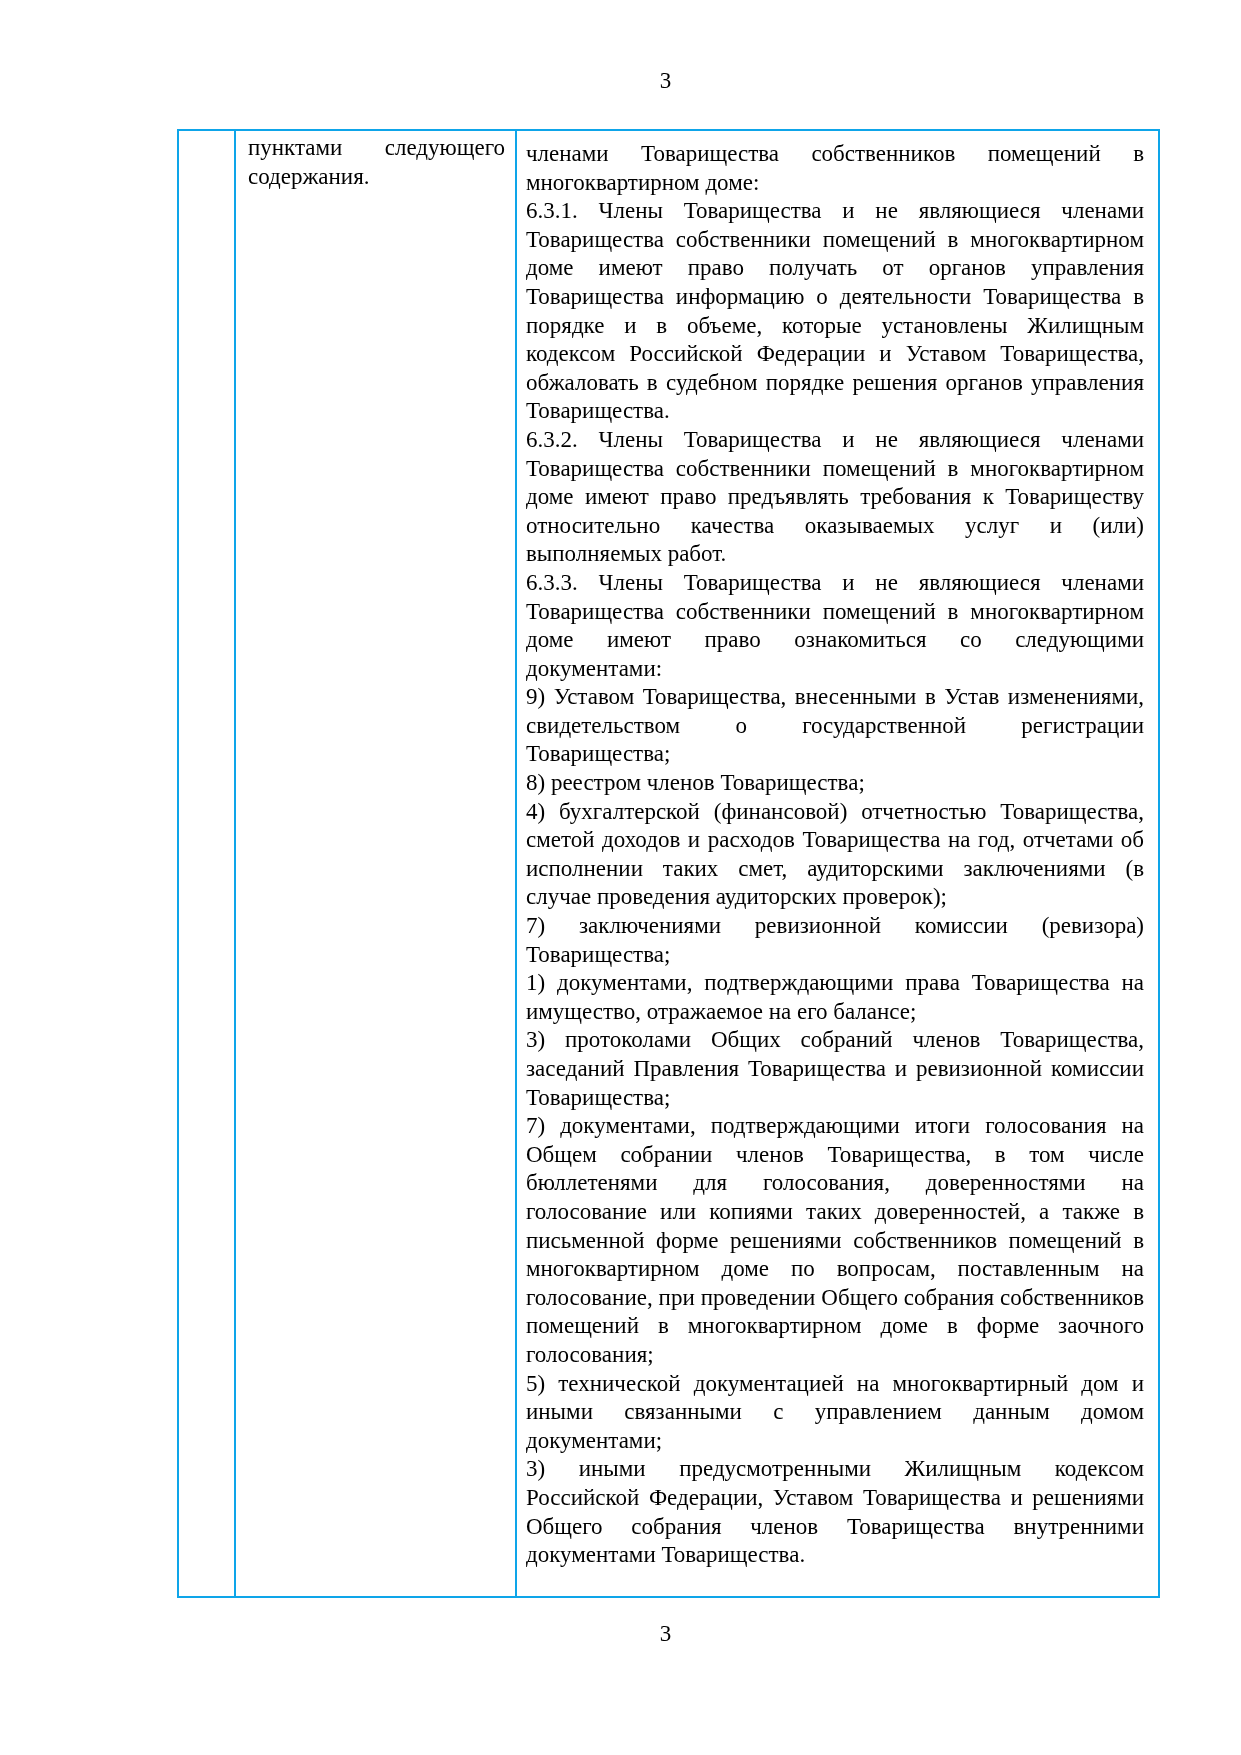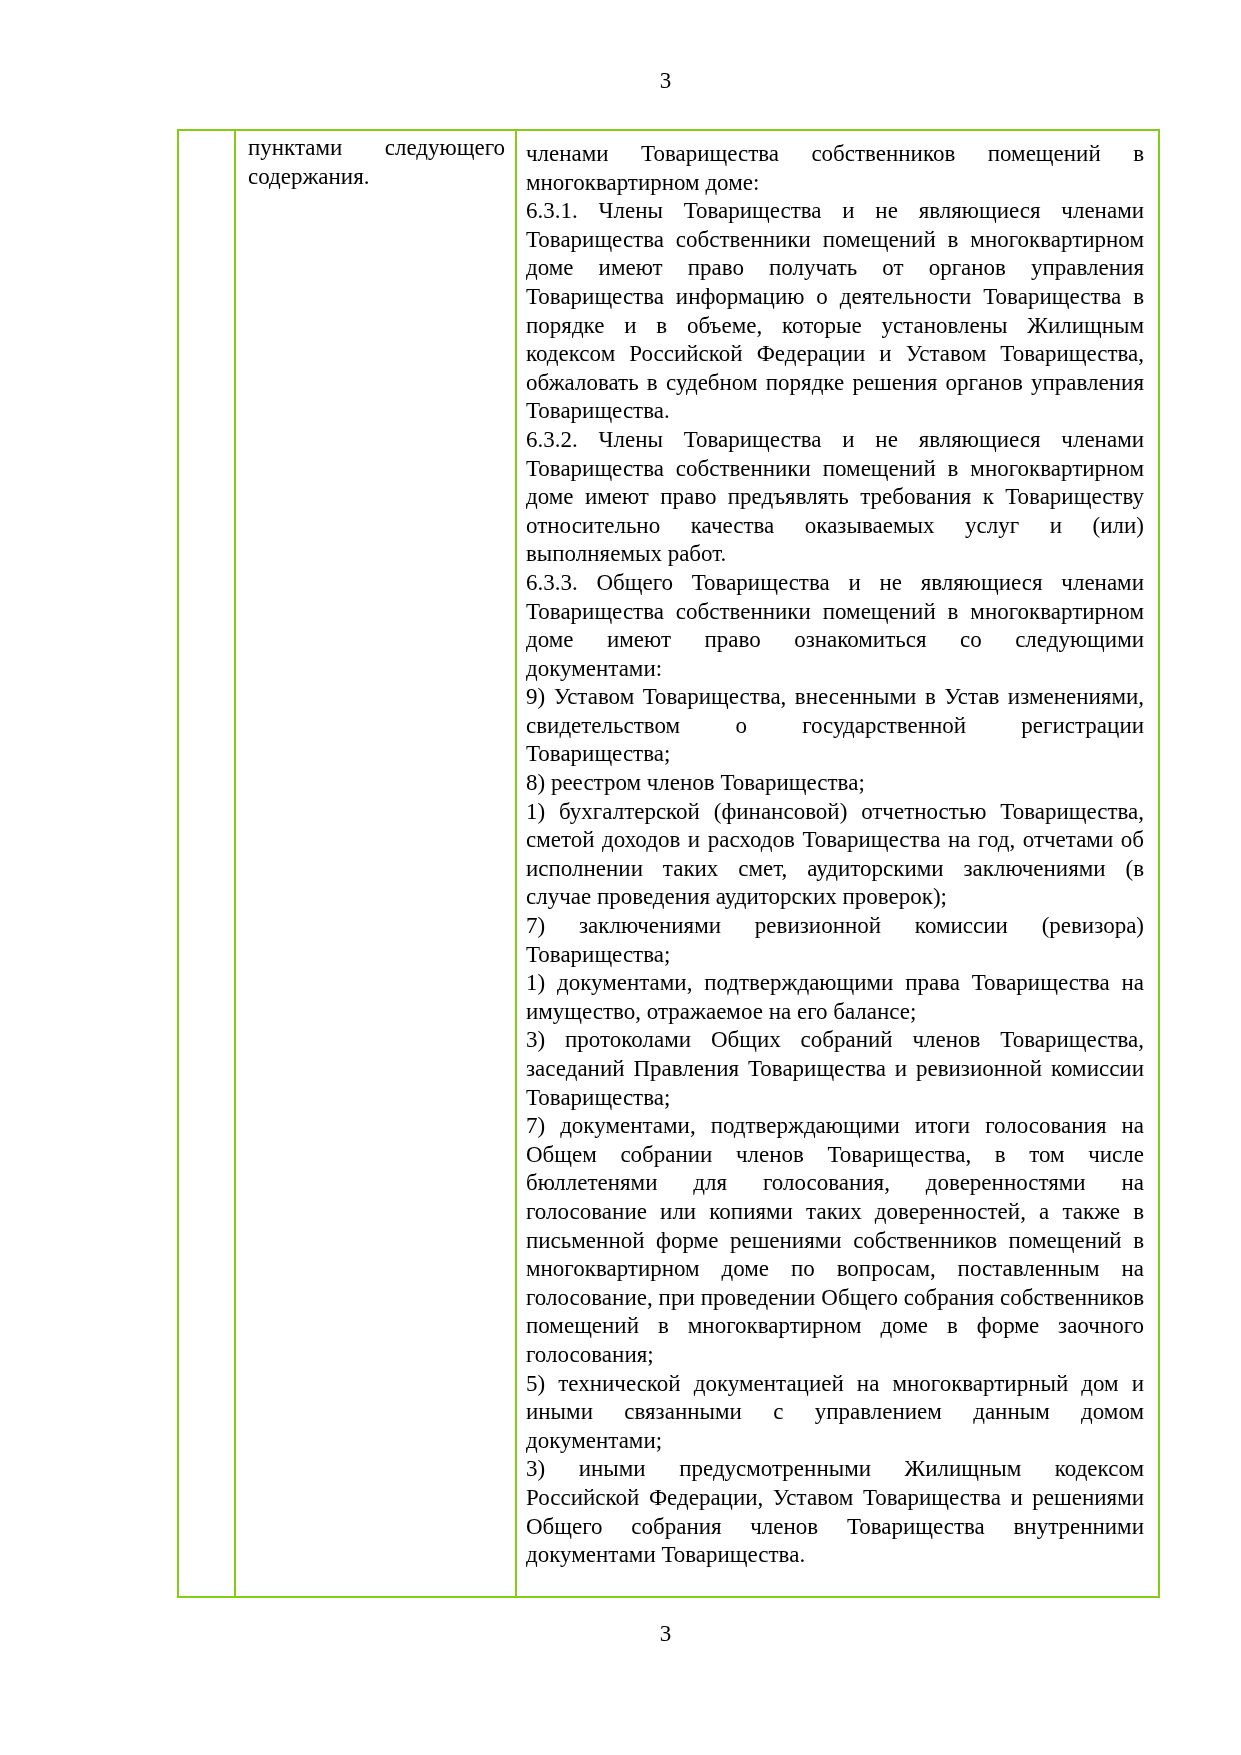--- a/index.html
+++ b/index.html
@@ -25,21 +25,21 @@
   table.doc-table {
     position: absolute;
     left: 177px;
     top: 129px;
     width: 977px;
     height: 1469px;
     border-collapse: collapse;
     table-layout: fixed;
   }
   table.doc-table td {
-    border: 2px solid #84cc16;
+    border: 2px solid #0ea5e9;
     vertical-align: top;
     padding: 0;
   }
   td.col-num    { width: 55px; }
   td.col-intro  { width: 279px; }
   td.col-content{ width: 641px; }
   .intro-pad {
     padding: 3px 10px 0 12px;
   }
   .content-pad {
@@ -70,27 +70,27 @@
       </td>
       <td class="col-content">
         <div class="content-pad">
 
             <p class="para">членами Товарищества собственников помещений в многоквартирном доме:</p>
 
             <p class="para">6.3.1. Члены Товарищества и не являющиеся членами Товарищества собственники помещений в многоквартирном доме имеют право получать от органов управления Товарищества информацию о деятельности Товарищества в порядке и в объеме, которые установлены Жилищным кодексом Российской Федерации и Уставом Товарищества, обжаловать в судебном порядке решения органов управления Товарищества.</p>
 
             <p class="para">6.3.2. Члены Товарищества и не являющиеся членами Товарищества собственники помещений в многоквартирном доме имеют право предъявлять требования к Товариществу относительно качества оказываемых услуг и (или) выполняемых работ.</p>
 
-            <p class="para">6.3.3. Общего Товарищества и не являющиеся членами Товарищества собственники помещений в многоквартирном доме имеют право ознакомиться со следующими документами:</p>
+            <p class="para">6.3.3. Члены Товарищества и не являющиеся членами Товарищества собственники помещений в многоквартирном доме имеют право ознакомиться со следующими документами:</p>
 
             <p class="para">9) Уставом Товарищества, внесенными в Устав изменениями, свидетельством о государственной регистрации Товарищества;</p>
 
             <p class="para">8) реестром членов Товарищества;</p>
 
-            <p class="para">1) бухгалтерской (финансовой) отчетностью Товарищества, сметой доходов и расходов Товарищества на год, отчетами об исполнении таких смет, аудиторскими заключениями (в случае проведения аудиторских проверок);</p>
+            <p class="para">4) бухгалтерской (финансовой) отчетностью Товарищества, сметой доходов и расходов Товарищества на год, отчетами об исполнении таких смет, аудиторскими заключениями (в случае проведения аудиторских проверок);</p>
 
             <p class="para">7) заключениями ревизионной комиссии (ревизора) Товарищества;</p>
 
             <p class="para">1) документами, подтверждающими права Товарищества на имущество, отражаемое на его балансе;</p>
 
             <p class="para">3) протоколами Общих собраний членов Товарищества, заседаний Правления Товарищества и ревизионной комиссии Товарищества;</p>
 
             <p class="para">7) документами, подтверждающими итоги голосования на Общем собрании членов Товарищества, в том числе бюллетенями для голосования, доверенностями на голосование или копиями таких доверенностей, а также в письменной форме решениями собственников помещений в многоквартирном доме по вопросам, поставленным на голосование, при проведении Общего собрания собственников помещений в многоквартирном доме в форме заочного голосования;</p>
 
             <p class="para">5) технической документацией на многоквартирный дом и иными связанными с управлением данным домом документами;</p>

